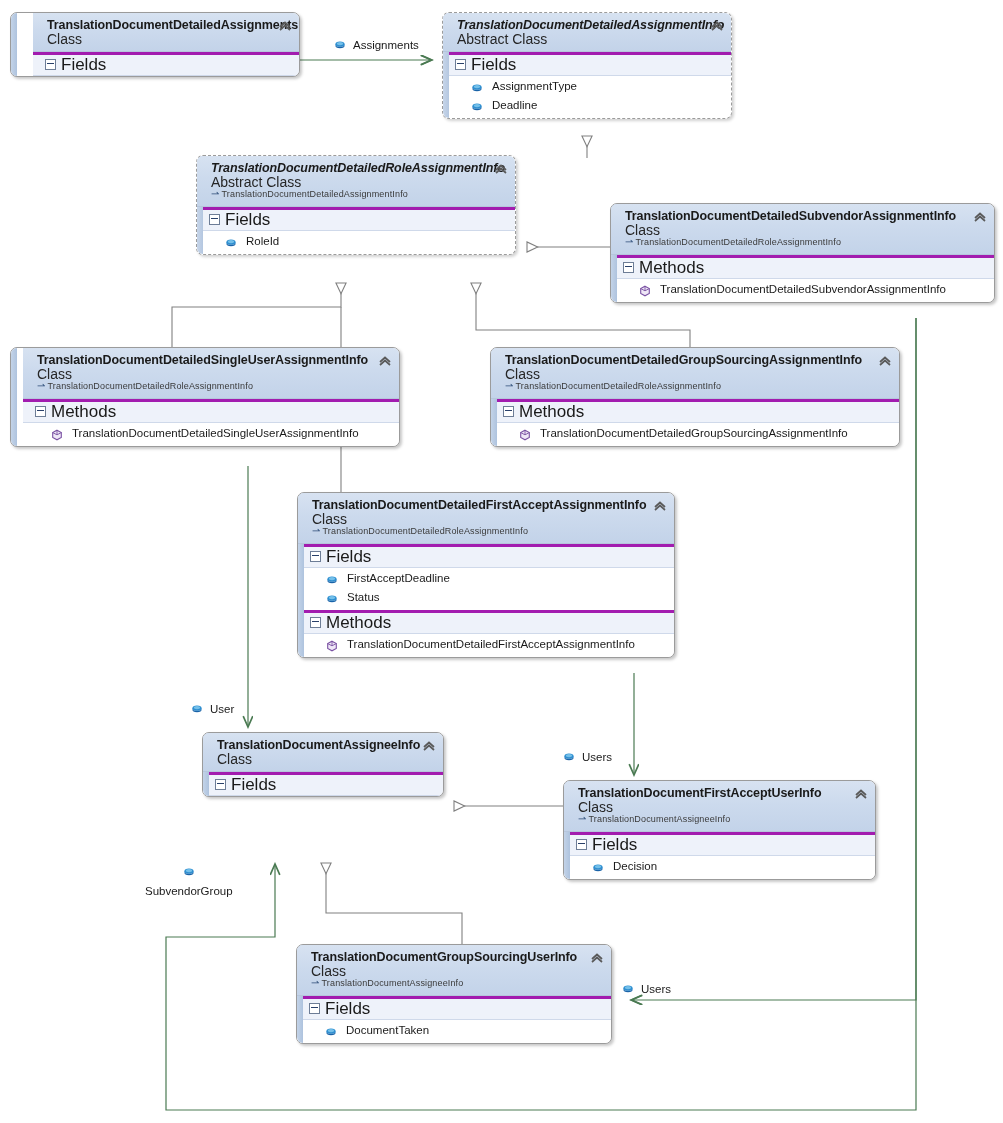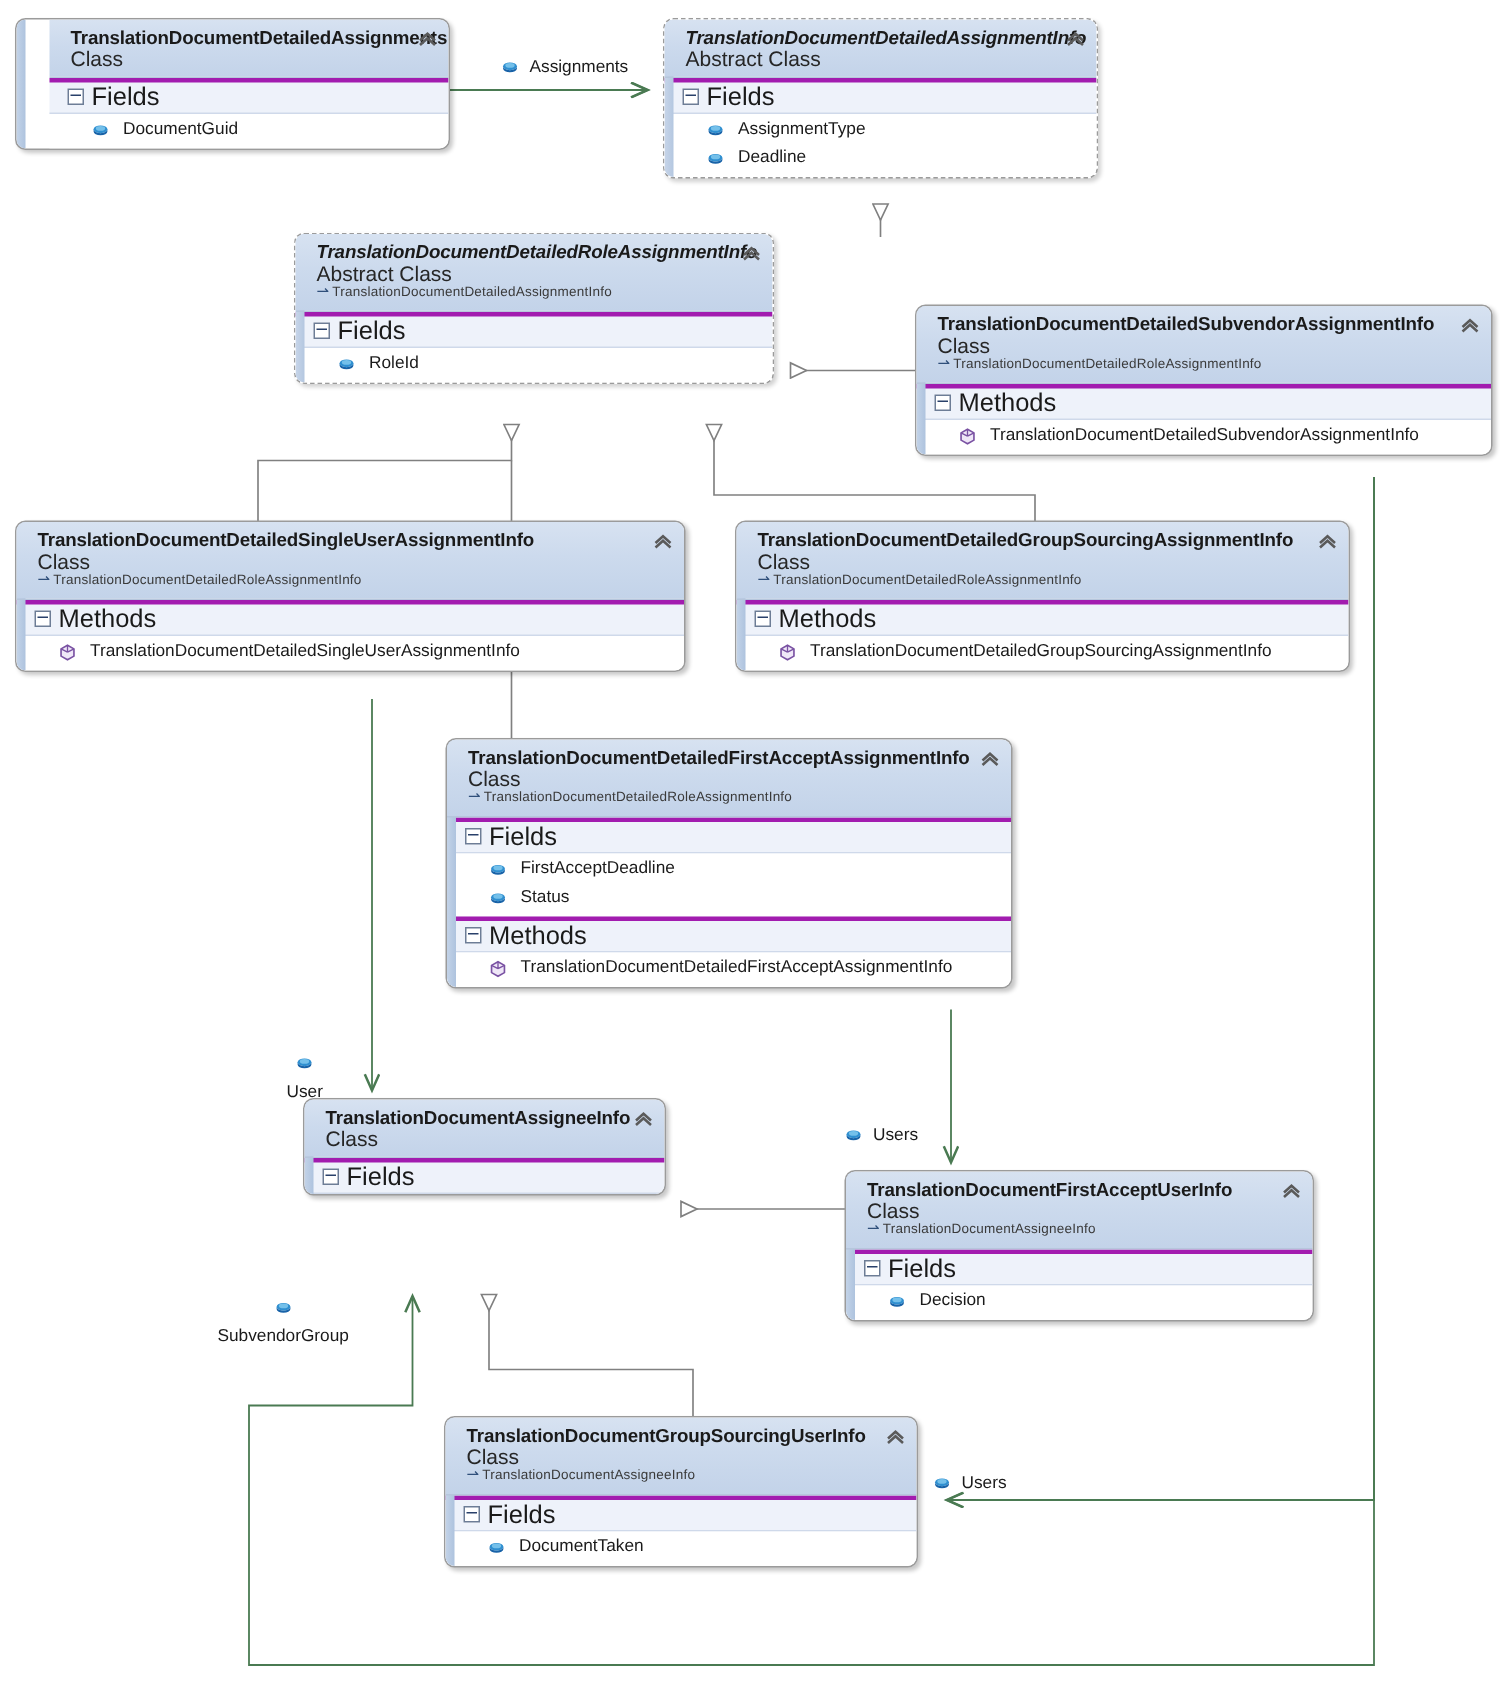--- a/index.html
+++ b/index.html
@@ -152,32 +152,20 @@
         <svg width="14" height="14" viewBox="0 0 14 14">
             <path d="M2,8 L7,3.5 L12,8" fill="none" stroke="#5a5a5a" stroke-width="1.7"></path>
             <path d="M2,11 L7,6.5 L12,11" fill="none" stroke="#5a5a5a" stroke-width="1.7"></path>
           </svg>
       </span>
     </div>
     <div class="compart">
       <span class="exp"></span>
       <span>Fields</span>
     </div>
-    <div class="members">
-      <div class="member">
-        <span class="ico">
-          <svg width="12" height="12" viewBox="0 0 12 12">
-              <ellipse cx="6" cy="5.2" rx="4.6" ry="2.6" fill="#2f8fd0"></ellipse>
-              <path d="M1.4,5.2 A4.6,2.6 0 0 0 10.6,5.2 L10.6,6.6 A4.6,2.6 0 0 1 1.4,6.6 Z" fill="#1963a8"></path>
-              <ellipse cx="6" cy="4.6" rx="3.1" ry="1.6" fill="#74c0ea"></ellipse>
-            </svg>
-        </span>
-        <span>DocumentGuid</span>
-      </div>
-    </div>
   </div>
 
   <div class="node abstract" style="left:442px;top:12px;width:290px;">
     <div class="leftbar"></div>
     <div class="hdr abs">
       <div class="title">TranslationDocumentDetailedAssignmentInfo</div>
       <div class="kind">Abstract Class</div>
       <span class="collapse">
         <svg width="14" height="14" viewBox="0 0 14 14">
             <path d="M2,8 L7,3.5 L12,8" fill="none" stroke="#5a5a5a" stroke-width="1.7"></path>
@@ -267,21 +255,21 @@
           <svg width="12" height="12" viewBox="0 0 12 12">
               <path d="M6,1.2 L10.3,3.6 L10.3,8.4 L6,10.8 L1.7,8.4 L1.7,3.6 Z" fill="#efe7f7" stroke="#7a52a3" stroke-width="1.1"></path>
               <path d="M6,1.2 L6,5.8 M6,5.8 L1.7,3.6 M6,5.8 L10.3,3.6" stroke="#7a52a3" stroke-width="0.9" fill="none"></path>
             </svg>
         </span>
         <span>TranslationDocumentDetailedSubvendorAssignmentInfo</span>
       </div>
     </div>
   </div>
 
-  <div class="node" style="left:10px;top:347px;width:447px;">
+  <div class="node" style="left:10px;top:347px;width:390px;padding-left:12px;">
     <div class="leftbar"></div>
     <div class="hdr">
       <div class="title">TranslationDocumentDetailedSingleUserAssignmentInfo</div>
       <div class="kind">Class</div>
       <div class="base"><span class="arr">⇀</span><span>TranslationDocumentDetailedRoleAssignmentInfo</span></div>
       <span class="collapse">
         <svg width="14" height="14" viewBox="0 0 14 14">
             <path d="M2,8 L7,3.5 L12,8" fill="none" stroke="#5a5a5a" stroke-width="1.7"></path>
             <path d="M2,11 L7,6.5 L12,11" fill="none" stroke="#5a5a5a" stroke-width="1.7"></path>
           </svg>
@@ -472,21 +460,21 @@
 
   <div class="assoclbl" style="left:334px;top:39px;">
     <span class="ico"><svg width="12" height="12" viewBox="0 0 12 12">
           <ellipse cx="6" cy="5.2" rx="4.6" ry="2.6" fill="#2f8fd0"></ellipse>
           <path d="M1.4,5.2 A4.6,2.6 0 0 0 10.6,5.2 L10.6,6.6 A4.6,2.6 0 0 1 1.4,6.6 Z" fill="#1963a8"></path>
           <ellipse cx="6" cy="4.6" rx="3.1" ry="1.6" fill="#74c0ea"></ellipse>
         </svg></span>
     <span>Assignments</span>
   </div>
 
-  <div class="assoclbl" style="left:191px;top:703px;flex-direction:column;">
+  <div class="assoclbl" style="left:191px;top:703px;">
     <span class="ico"><svg width="12" height="12" viewBox="0 0 12 12">
           <ellipse cx="6" cy="5.2" rx="4.6" ry="2.6" fill="#2f8fd0"></ellipse>
           <path d="M1.4,5.2 A4.6,2.6 0 0 0 10.6,5.2 L10.6,6.6 A4.6,2.6 0 0 1 1.4,6.6 Z" fill="#1963a8"></path>
           <ellipse cx="6" cy="4.6" rx="3.1" ry="1.6" fill="#74c0ea"></ellipse>
         </svg></span>
     <span>User</span>
   </div>
 
   <div class="assoclbl" style="left:563px;top:751px;">
     <span class="ico"><svg width="12" height="12" viewBox="0 0 12 12">

